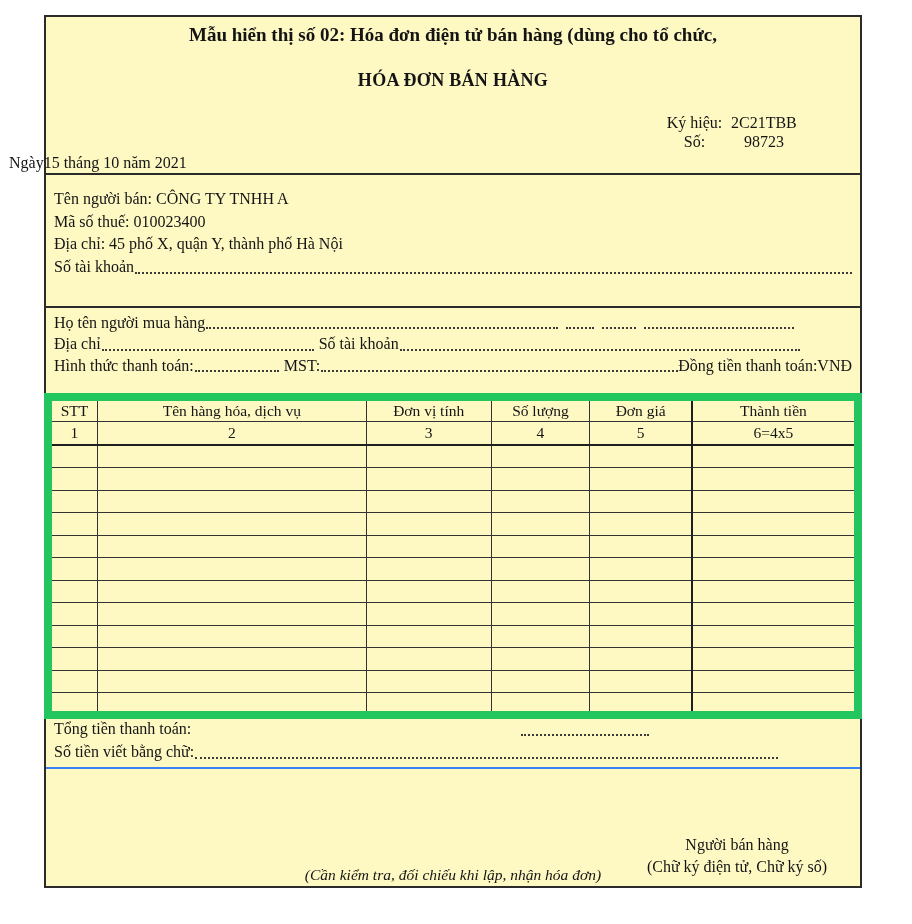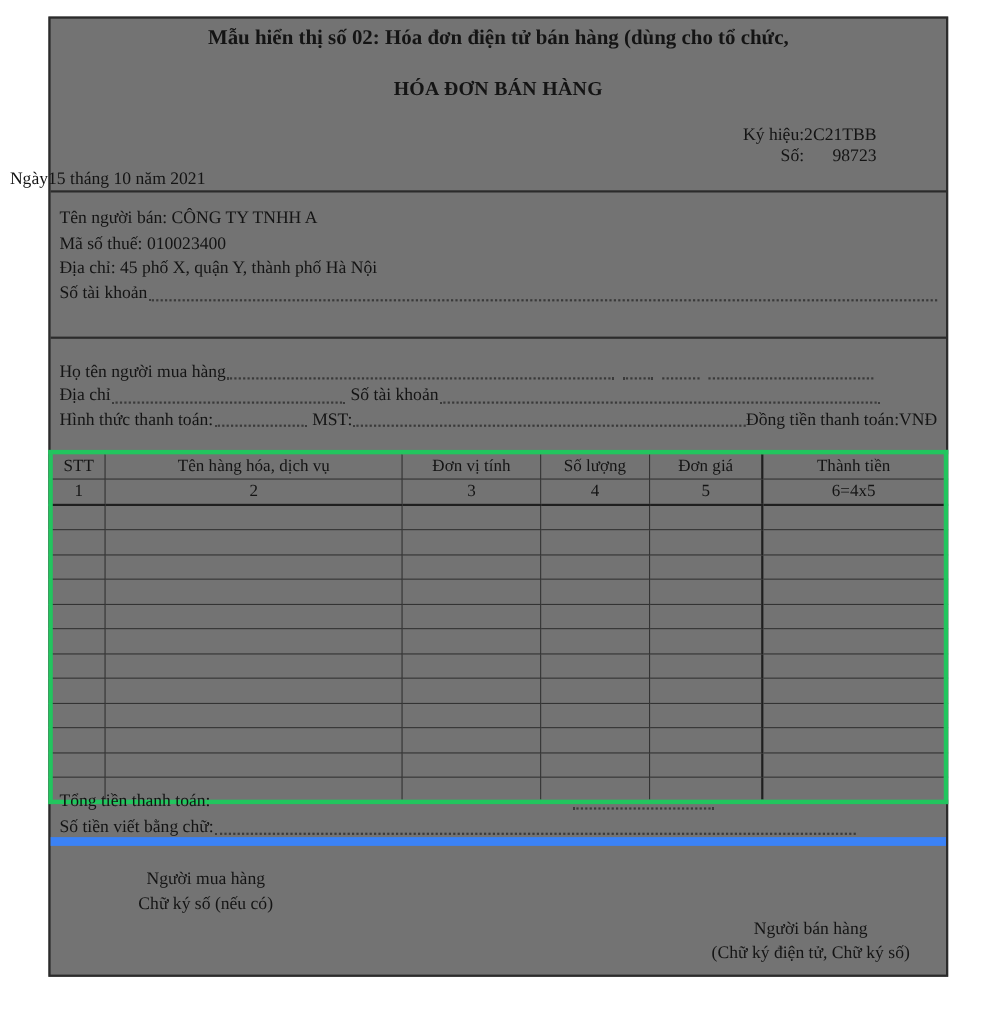--- a/index.html
+++ b/index.html
@@ -8,61 +8,61 @@
     font-family:"Liberation Serif","DejaVu Serif",serif;
     color:#141414;
     position:relative;
     font-size:16px;
   }
   .doc {
     position:absolute; left:44px; top:15px;
     width:818px; height:873px;
     border:2px solid #2b2b2b;
     display:flex; flex-direction:column;
-    background:#737373;
+    background:#fef9c3;
   }
   
   .sec-header { height:158px; border-bottom:2px solid #2b2b2b; position:relative; text-align:center; padding-top:7px; }
   .form-label { font-weight:bold; font-size:19px; line-height:21px; }
   .doc-title { margin-top:25px; font-weight:bold; font-size:18px; letter-spacing:.3px; }
-  .meta { position:absolute; left:612px; top:96px; text-align:right; font-size:16px; line-height:19px; display:grid; grid-template-columns:73px auto; }
+  .meta { position:absolute; left:612px; top:96px; text-align:center; font-size:16px; line-height:19px; display:grid; grid-template-columns:73px auto; }
   .date-line { position:absolute; bottom:1px; left:0; width:100%; text-align:left; transform:translateX(-37px); font-size:16px; }
   
   .sec-pad { padding:0 8px; }
   .line { display:flex; align-items:flex-end; }
   .line > span { white-space:pre; }
   .dots { border-bottom:2px dotted #3a3a3a; margin:0 0 4px 1px; }
   .dots.fill { flex:1 1 auto; }
   .sp { flex:0 0 auto; }
   
   .sec-seller { height:133px; border-bottom:2px solid #2b2b2b; padding-top:13px; }
   .sec-seller .line { line-height:22.5px;align-items:flex-end; }
   
-  .sec-buyer { height:85px; padding-top:20px; }
+  .sec-buyer { height:85px; padding-top:4px; }
   .sec-buyer .line { line-height:21.3px; }
   
   .table-wrap { height:322px; }
   table.items {
     border-collapse:collapse; table-layout:fixed;
-    width:calc(100% + 4px); margin:16px -2px;
-    border:4px solid #22c55e;
+    width:calc(100% + 4px); margin:0 -2px;
+    border:8px solid #22c55e;
     font-size:15.5px;
     padding-left:38px;
   }
   table.items th, table.items td {
     border:1px solid #333; text-align:center; font-weight:normal;
     overflow:hidden; white-space:nowrap; padding:0 2px;
   }
   table.items tr.hdr  { height:24px; }
   table.items tr.numrow { height:24px; }
   table.items tr.numrow td { border-bottom:2px solid #1f1f1f; }
   table.items tr.empty { height:22.5px; }
   table.items th:last-child, table.items td:last-child { border-left:2px solid #1f1f1f; }
   
-  .sec-totals { height:54px; border-bottom:8px solid #3b82f6; padding-top:2px; }
+  .sec-totals { height:54px; border-bottom:2px solid #3b82f6; padding-top:2px; }
   .sec-totals .line { line-height:23px; }
   .dots.mid { flex:0 0 128px; margin-left:330px; }
   
   .sec-sign { flex:1 1 auto; position:relative; }
   .sign-block { position:absolute; top:20px; text-align:center; line-height:22px; font-size:16px; }
   .sign-buyer  { left:46px;  width:190px; }
   .sign-seller { left:566px; width:250px;margin-top:45px; }
   .footer-note { position:absolute; bottom:2px; left:0; width:100%; text-align:center; font-style:italic; font-size:15.5px; }
 </style>
 </head>
@@ -265,23 +265,20 @@
       <span class="dots mid"></span>
     </div>
     <div class="line">
       <span>Số tiền viết bằng chữ:</span>
       <span class="dots fill"></span>
       <span class="sp" style="width:74px"></span>
     </div>
   </div>
 
   <div class="sec-sign">
-    <div class="sign-block sign-buyer">
-      <div>Người mua hàng</div>
-      <div>Chữ ký số (nếu có)</div>
-    </div>
     <div class="sign-block sign-seller">
       <div>Người bán hàng</div>
       <div>(Chữ ký điện tử, Chữ ký số)</div>
     </div>
+    <div class="footer-note">(Cần kiểm tra, đối chiếu khi lập, nhận hóa đơn)</div>
   </div>
 
 </div>
 
 </body></html>

